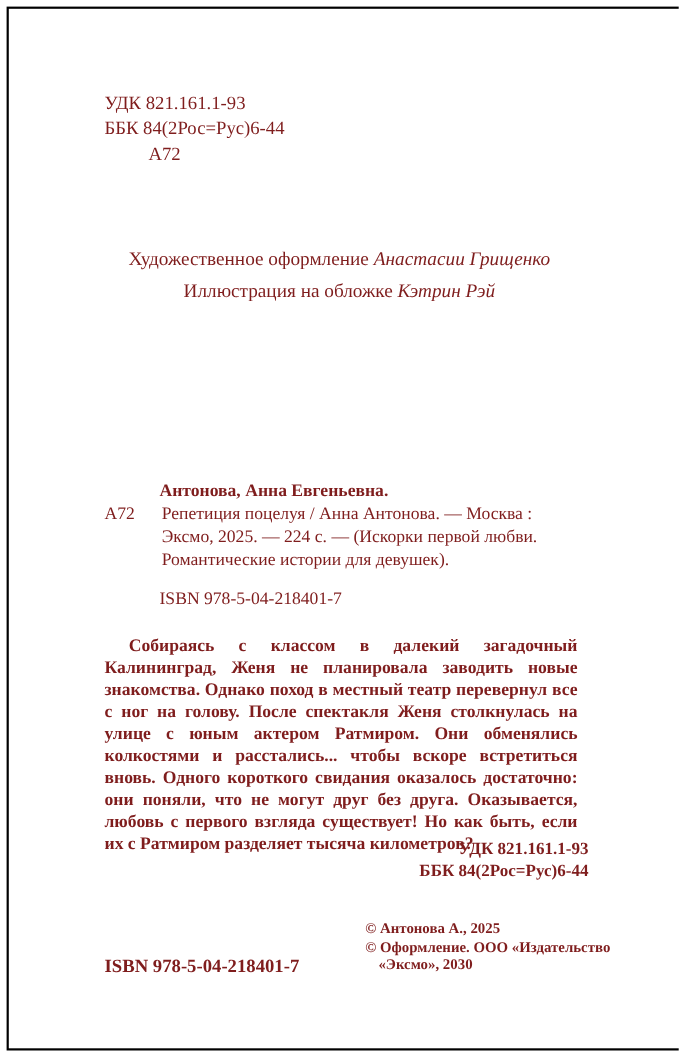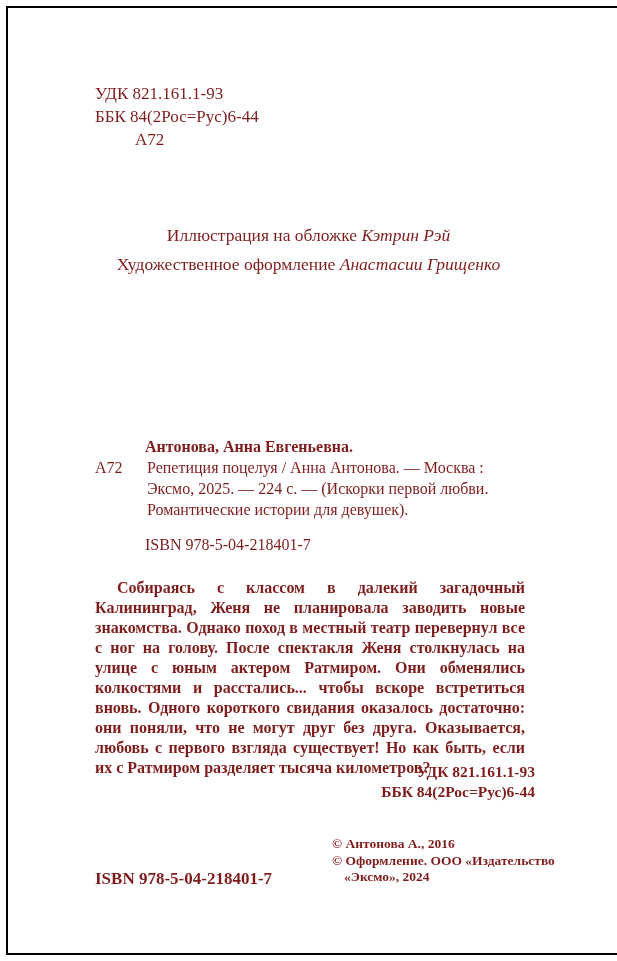--- a/index.html
+++ b/index.html
@@ -142,44 +142,44 @@
   <div class="frame"></div>
 
   <div class="top-codes">
     <div>УДК 821.161.1-93</div>
     <div>ББК 84(2Рос=Рус)6-44</div>
     <div class="author-code">А72</div>
   </div>
 
   <div class="credits">
     <div>
+      <span>Художественное оформление</span>
+      <span class="credit-name">Анастасии Грищенко</span>
+    </div>
+    <div>
       <span>Иллюстрация на обложке</span>
       <span class="credit-name">Кэтрин Рэй</span>
-    </div>
-    <div>
-      <span>Художественное оформление</span>
-      <span class="credit-name">Анастасии Грищенко</span>
     </div>
   </div>
 
   <div class="catalog">
     <div class="catalog-author">Антонова, Анна Евгеньевна.</div>
     <div class="catalog-row">
       <div class="catalog-code">А72</div>
       <div class="catalog-entry">Репетиция поцелуя / Анна Антонова. — Москва : Эксмо, 2025. — 224 с. — (Искорки первой любви. Романтические истории для девушек).</div>
     </div>
     <div class="catalog-isbn">ISBN 978-5-04-218401-7</div>
   </div>
 
   <div class="annotation">Собираясь с классом в далекий загадочный Калининград, Женя не планировала заводить новые знакомства. Однако поход в местный театр перевернул все с ног на голову. После спектакля Женя столкнулась на улице с юным актером Ратмиром. Они обменялись колкостями и расстались... чтобы вскоре встретиться вновь. Одного короткого свидания оказалось достаточно: они поняли, что не могут друг без друга. Оказывается, любовь с первого взгляда существует! Но как быть, если их с Ратмиром разделяет тысяча километров?</div>
 
   <div class="bottom-codes">
     <div>УДК 821.161.1-93</div>
     <div>ББК 84(2Рос=Рус)6-44</div>
   </div>
 
   <div class="copyrights">
-    <div class="copyright-line">© Антонова А., 2016</div>
-    <div class="copyright-line">© Оформление. ООО «Издательство «Эксмо», 2024</div>
+    <div class="copyright-line">© Антонова А., 2025</div>
+    <div class="copyright-line">© Оформление. ООО «Издательство «Эксмо», 2030</div>
   </div>
 
   <div class="footer-isbn">ISBN 978-5-04-218401-7</div>
 </div>
 
 </body></html>

